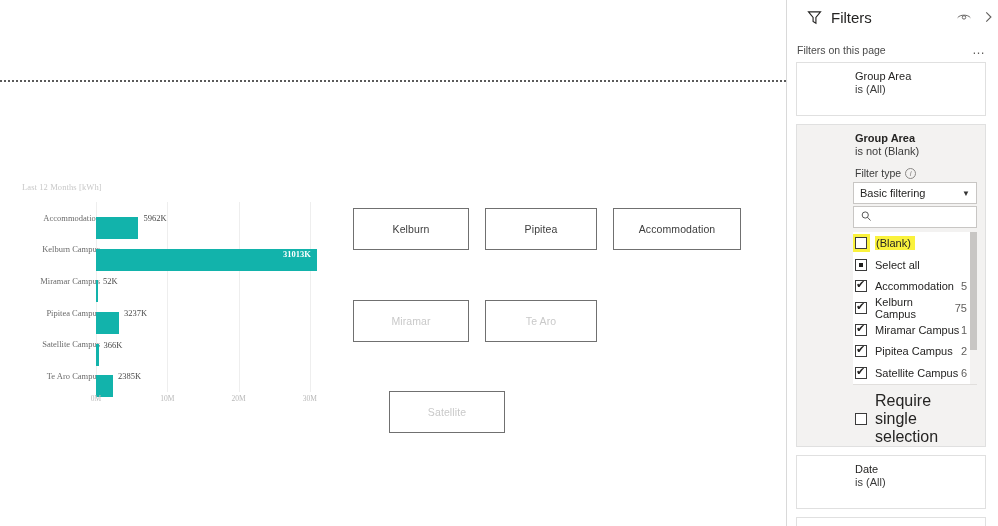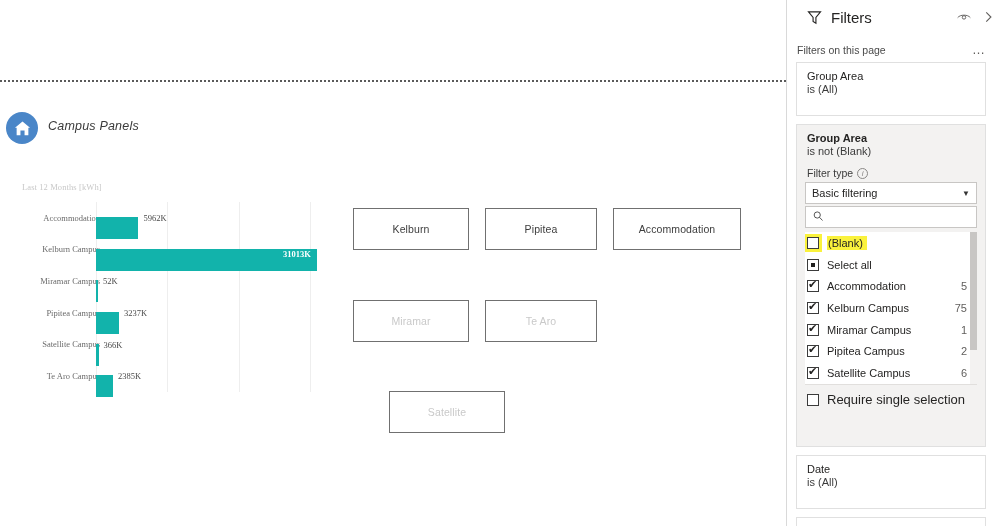--- a/index.html
+++ b/index.html
@@ -121,20 +121,21 @@
   .panel-more {
     position: absolute; right: 12px; top: 42px;
     font-size: 13px; color: #605e5c; letter-spacing: 1px; cursor: pointer;
   }
 
   .fcard {
     position: absolute; left: 796px;
     width: 190px;
     border: 1px solid #e0e0e0;
     background: #ffffff;
+    padding-left: 48px;
   }
   .fcard.active { background: #f3f2f1; border-color: #e0e0e0; }
   .fcard-field {
     font-size: 11px; color: #252423; padding: 7px 10px 1px 10px;
   }
   .fcard.active .fcard-field { font-weight: bold; }
   .fcard-cond {
     font-size: 11px; color: #3b3b3b; padding: 0 10px 8px 10px;
   }
   .ftype-label {
@@ -198,41 +199,33 @@
   }
   .list-scroll .thumb {
     position: absolute; left: 0; top: 0; width: 7px; height: 118px;
     background: #c8c6c4;
   }
   .list-sep {
     margin: 0 8px; height: 1px; background: #e1dfdd;
   }
   .req-single {
     display: flex; align-items: center; padding: 7px 10px 8px 10px;
-    font-size: 13px; color: #252423; cursor: pointer; text-align: right;
+    font-size: 16px; color: #252423; cursor: pointer;
   }
   .req-single .cbox { border-color: #3b3b3b; }
 </style>
 </head>
 <body>
 
 <div class="app">
 
   <div class="canvas">
 
     <div class="dotted-divider"></div>
 
-    <div class="nav-bar">
-      <div class="home-icon">
-        <svg width="19" height="19" viewBox="0 0 24 24" fill="#ffffff">
-          <path d="M12 3 L2.5 11.2 L4.6 11.2 L4.6 20.5 L9.4 20.5 L9.4 14.6 L14.6 14.6 L14.6 20.5 L19.4 20.5 L19.4 11.2 L21.5 11.2 Z"></path>
-        </svg>
-      </div>
-      <div class="nav-title">Campus Panels</div>
-    </div>
 
     <div class="chart">
       <div class="chart-title">Last 12 Months [kWh]</div>
       <div class="plot" id="plot">
           <div class="gridline" style="left: 88px;"></div>
           <div class="gridline" style="left: 159.25px;"></div>
           <div class="gridline" style="left: 230.5px;"></div>
           <div class="gridline" style="left: 301.75px;"></div>
           <div class="row" style="top: 0px;">
             <div class="cat-label">Accommodation</div>
@@ -270,20 +263,26 @@
               <div class="bar-val">366K</div>
             </div>
           </div>
           <div class="row" style="top: 158.333px;">
             <div class="cat-label">Te Aro Campus</div>
             <div class="bar-wrap">
               <div class="bar" style="width: 16.9931px; background: rgb(18, 179, 171); position: relative;"></div>
               <div class="bar-val">2385K</div>
             </div>
           </div>
+        </div>
+      <div class="axis" id="axis">
+          <div class="tick" style="left: 88px;">0M</div>
+          <div class="tick" style="left: 159.25px;">10M</div>
+          <div class="tick" style="left: 230.5px;">20M</div>
+          <div class="tick" style="left: 301.75px;">30M</div>
         </div>
     </div>
 
     <div class="tiles" id="tiles">
         <div class="tile" style="left: 0px; top: 0px; width: 116px; height: 42px;">Kelburn</div>
         <div class="tile" style="left: 132px; top: 0px; width: 112px; height: 42px;">Pipitea</div>
         <div class="tile" style="left: 260px; top: 0px; width: 128px; height: 42px;">Accommodation</div>
         <div class="tile disabled" style="left: 0px; top: 92px; width: 116px; height: 42px;">Miramar</div>
         <div class="tile disabled" style="left: 132px; top: 92px; width: 112px; height: 42px;">Te Aro</div>
         <div class="tile disabled" style="left: 0px; top: 183px; width: 116px; height: 42px; margin-left: 36px;">Satellite</div>

